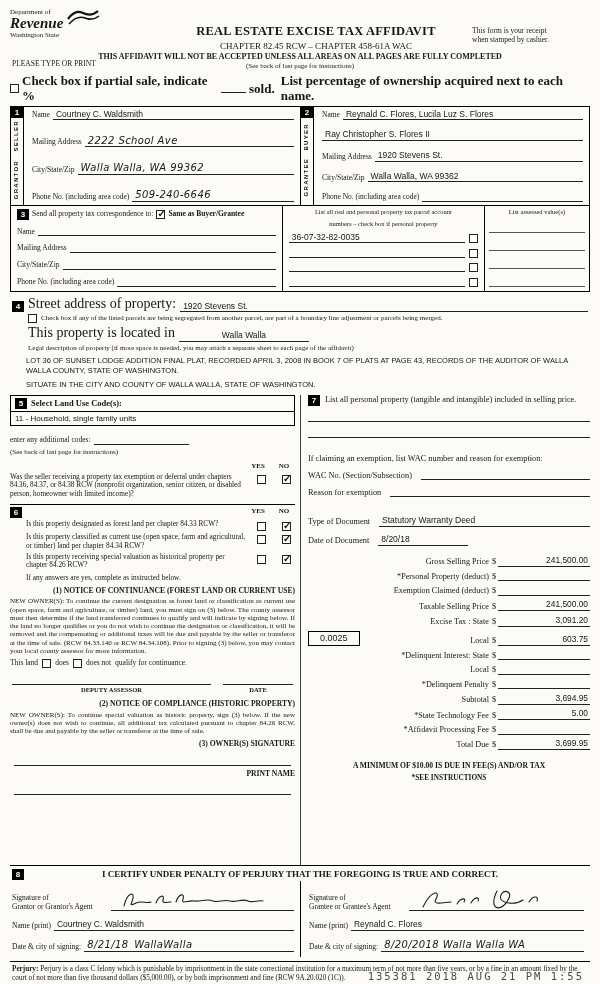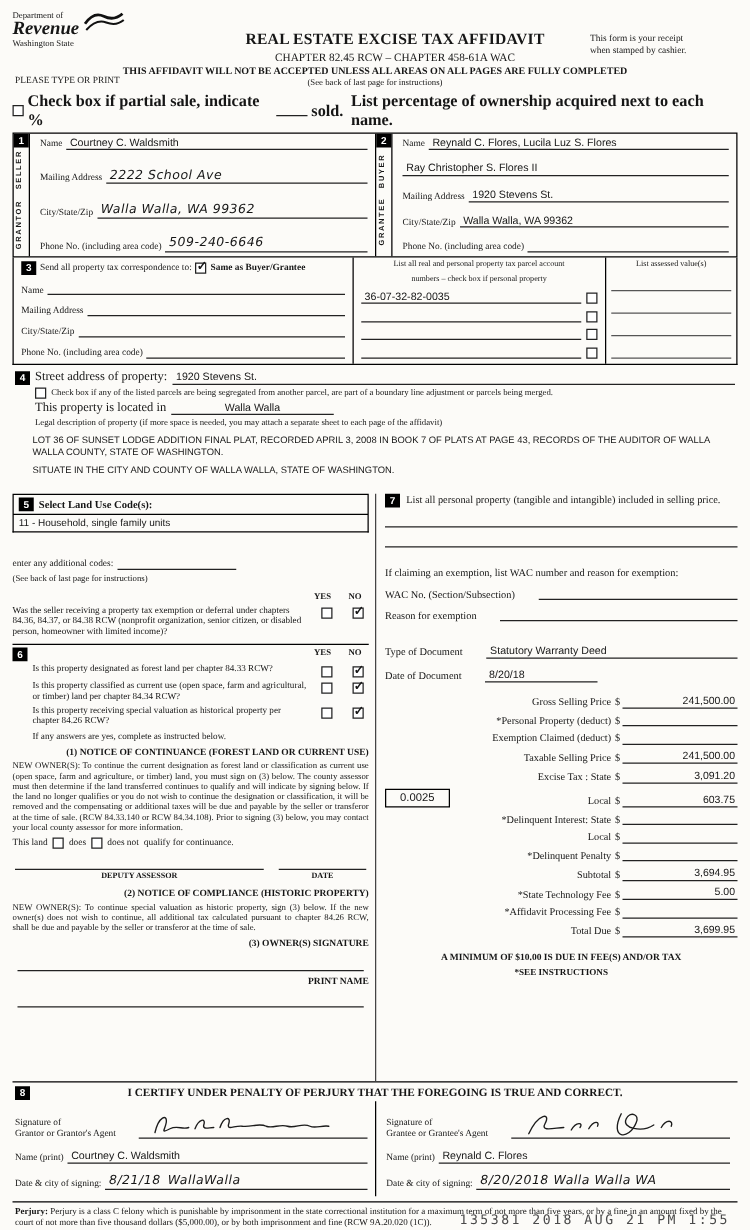--- a/index.html
+++ b/index.html
@@ -51,30 +51,30 @@
 .row3{display:flex;border:1px solid #000;border-top:none;height:86px}
 .s3l{width:47%;border-right:1px solid #000;padding:3px 6px 4px;display:flex;flex-direction:column;justify-content:space-between}
 .s3head{display:flex;align-items:center;gap:3px;font-size:7.5px}
 .s3m{width:35%;border-right:1px solid #000;padding:2px 6px 4px;display:flex;flex-direction:column;justify-content:space-between}
 .s3r{width:18%;padding:2px 4px 4px;display:flex;flex-direction:column;justify-content:space-between}
 .parcelrow{display:flex;align-items:flex-end;gap:4px}
 .avline{border-bottom:1px solid #555;height:10px}
 
 .sec4{padding:4px 2px 2px;height:102px;display:flex;flex-direction:column;gap:2px}
 .s4row{display:flex;align-items:flex-end;gap:4px}
-.lbl9{font-size:10px;flex:none}
+.lbl9{font-size:14px;flex:none}
 .w130{width:130px}
 .legal{font-family:"Liberation Sans",sans-serif;font-size:7.5px;padding-left:14px;margin-top:2px;line-height:1.35}
 
 .cols{display:flex;height:470px;margin-top:1px}
 .coll{width:50%;padding-right:5px}
 .colr{width:50%;border-left:1px solid #444;padding-left:7px}
 .s5head{border:1px solid #000;padding:2px 4px;display:flex;align-items:center;gap:4px;font-weight:bold;font-size:8.5px}
 .landsel{border:1px solid #000;border-top:none;padding:2px 4px;font-family:"Liberation Sans",sans-serif;font-size:8px}
-.s5row{display:flex;align-items:flex-end;gap:3px;margin-top:20px;font-size:7.5px}
+.s5row{display:flex;align-items:flex-end;gap:3px;margin-top:9px;font-size:7.5px}
 .s5row .fld{width:95px}
 .ynhead{display:flex;justify-content:flex-end;gap:8px;font-weight:bold;font-size:7px;margin-top:6px;padding-right:2px}
 .ynhead span{width:18px;text-align:center}
 .qrow{display:flex;margin-top:2px}
 .qtext{flex:1;font-size:7.3px;padding-right:5px}
 .qcbs{width:44px;display:flex;justify-content:space-between;padding:2px 4px 0 6px;flex:none}
 .sec6{border-top:1px solid #000;margin-top:6px;padding-top:2px}
 .s6head{display:flex;align-items:flex-start;gap:4px}
 .s6qs{padding-left:16px}
 .ifyes{font-size:7.3px;margin:4px 0 3px;padding-left:16px}
@@ -85,21 +85,21 @@
 .dacol{flex:1}
 .dacol2{width:70px;flex:none}
 .sigline{border-bottom:1px solid #222;height:11px}
 .siglbl{text-align:center;font-size:6.5px;font-weight:bold;margin-top:1px}
 .fullline{border-bottom:1px solid #222;height:11px;margin:6px 4px 1px}
 
 .s7head{display:flex;gap:5px}
 .s7intro{flex:1;font-size:8.3px}
 .blankline{border-bottom:1px solid #222;height:14px;margin-top:2px}
 .s7block{margin-top:16px;font-size:8.3px}
-.s7row{display:flex;align-items:flex-end;gap:19px;margin-top:7px;font-size:8.3px}
+.s7row{display:flex;align-items:flex-end;gap:9px;margin-top:7px;font-size:8.3px}
 .w90{width:90px}
 .money{margin-top:10px}
 .mrow{display:flex;align-items:flex-end;justify-content:flex-end;margin-top:4.5px;font-size:8.2px}
 .mlabel{padding-right:3px}
 .dsign{padding-right:2px}
 .mval{width:92px;border-bottom:1px solid #222;text-align:right;font-family:"Liberation Sans",sans-serif;
   font-size:8.4px;min-height:10px;padding:0 2px}
 .ratebox{margin-right:auto;border:1.5px solid #000;padding:1px 11px;font-size:9px;font-family:"Liberation Sans",sans-serif}
 .minnote{text-align:center;font-weight:bold;font-size:7.6px;margin-top:12px}
 .seeinstr{text-align:center;font-weight:bold;font-size:7.3px;margin-top:3px}

